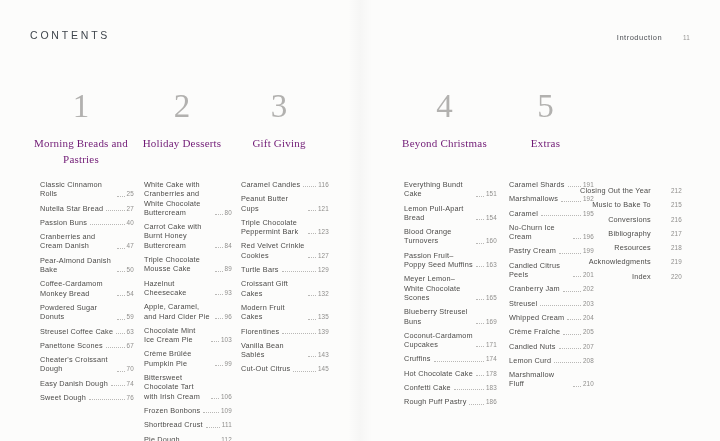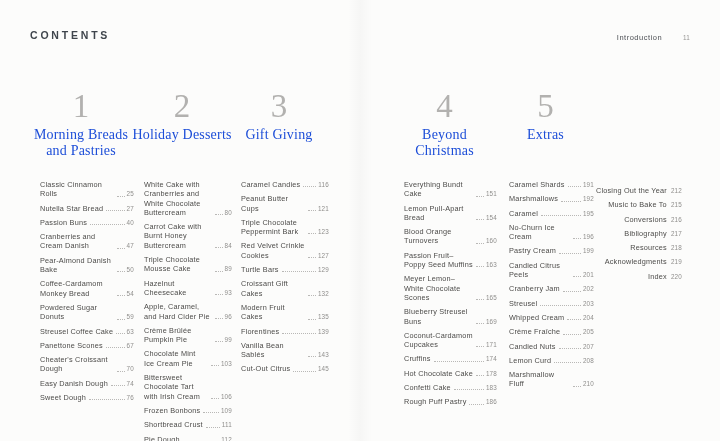--- a/index.html
+++ b/index.html
@@ -2,46 +2,46 @@
 <html><head>
 <meta charset="utf-8">
 <style>
   html,body{margin:0;padding:0;background:#e8e8e6;}
   .page{
     position:relative;width:720px;height:441px;background:#fcfcfb;
     font-family:"Liberation Sans",sans-serif;overflow:hidden;
   }
   .contents-title{
     position:absolute;left:30px;top:29px;
-    font-size:10.5px;letter-spacing:2.8px;color:#3f454c;font-weight:700;
+    font-size:10.5px;letter-spacing:2.8px;color:#3f454c;font-weight:400;
   }
   .intro{
     position:absolute;right:30px;top:33px;display:flex;align-items:baseline;gap:21px;
     font-size:7.5px;letter-spacing:.5px;color:#4e5156;
   }
   .intro .pagenum{font-size:6.3px;color:#979694;letter-spacing:.2px;}
   .chapter{position:absolute;top:88px;}
   .ch-1{left:28px;width:106px;}
   .ch-2{left:132px;width:100px;}
   .ch-3{left:229px;width:100px;}
   .ch-4{left:392px;width:105px;}
   .ch-5{left:497px;width:97px;}
   .ch-head{height:92px;text-align:center;font-family:"Liberation Serif","DejaVu Serif",serif;}
   .ch-num{font-size:33px;line-height:36px;color:#b2b1af;}
-  .ch-title{font-size:14px;line-height:16px;color:#1d4ed8;margin-top:3px;letter-spacing:.2px;}
+  .ch-title{font-size:11px;line-height:16px;color:#701a75;margin-top:11px;letter-spacing:.2px;}
   .item{
     display:flex;align-items:flex-end;margin-bottom:5px;
     font-size:7.3px;line-height:9.3px;color:#4d4c4a;letter-spacing:.2px;
   }
   .item .name{flex:0 1 auto;margin-left:12px;}
   .item .dots{flex:1 1 8px;min-width:8px;border-bottom:1px dotted #b9b8b6;margin:0 2px 2px 3px;}
   .item .pg{flex:0 0 auto;font-size:6.3px;line-height:9.3px;color:#8f8e8c;}
   .backmatter{position:absolute;top:186px;right:38px;width:140px;}
   .bm-row{
-    display:flex;justify-content:flex-end;align-items:baseline;gap:4px;margin-bottom:5px;
+    display:flex;justify-content:flex-end;align-items:baseline;gap:20px;margin-bottom:5px;
     font-size:7.3px;line-height:9.3px;color:#4d4c4a;letter-spacing:.2px;
   }
   .bm-pg{font-size:6.3px;color:#8f8e8c;}
   .gutter{
     position:absolute;left:348px;top:0;width:24px;height:441px;pointer-events:none;
     background:linear-gradient(90deg,rgba(0,0,0,0),rgba(0,0,0,.025),rgba(0,0,0,0));
   }
 </style>
 </head>
 <body>
@@ -146,28 +146,28 @@
             <span class="name">Hazelnut Cheesecake</span>
             <span class="dots"></span>
             <span class="pg">93</span>
           </div>
           <div class="item">
             <span class="name">Apple, Caramel, and Hard Cider Pie</span>
             <span class="dots"></span>
             <span class="pg">96</span>
           </div>
           <div class="item">
+            <span class="name">Chocolate Mint Ice Cream Pie</span>
+            <span class="dots"></span>
+            <span class="pg">103</span>
+          </div>
+          <div class="item">
             <span class="name">Crème Brûlée Pumpkin Pie</span>
             <span class="dots"></span>
             <span class="pg">99</span>
-          </div>
-          <div class="item">
-            <span class="name">Chocolate Mint Ice Cream Pie</span>
-            <span class="dots"></span>
-            <span class="pg">103</span>
           </div>
           <div class="item">
             <span class="name">Bittersweet Chocolate Tart with Irish Cream</span>
             <span class="dots"></span>
             <span class="pg">106</span>
           </div>
           <div class="item">
             <span class="name">Frozen Bonbons</span>
             <span class="dots"></span>
             <span class="pg">109</span>

